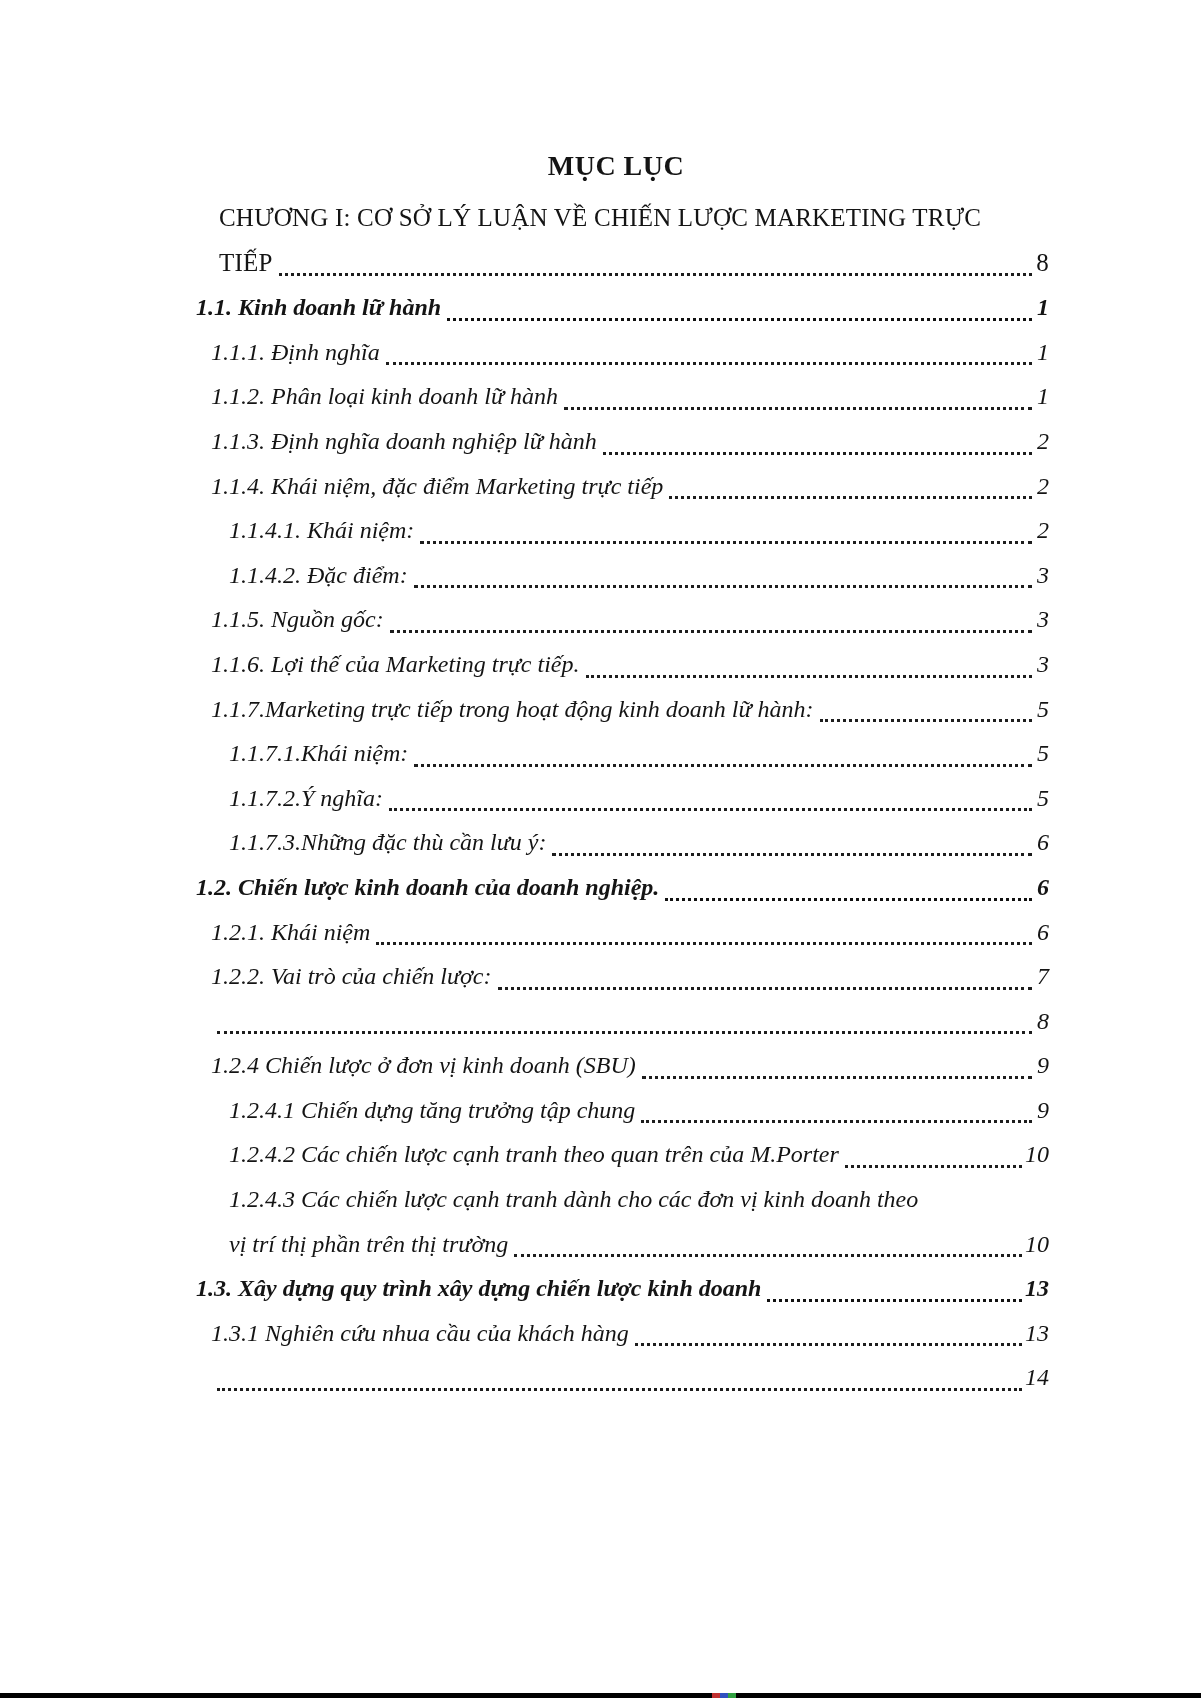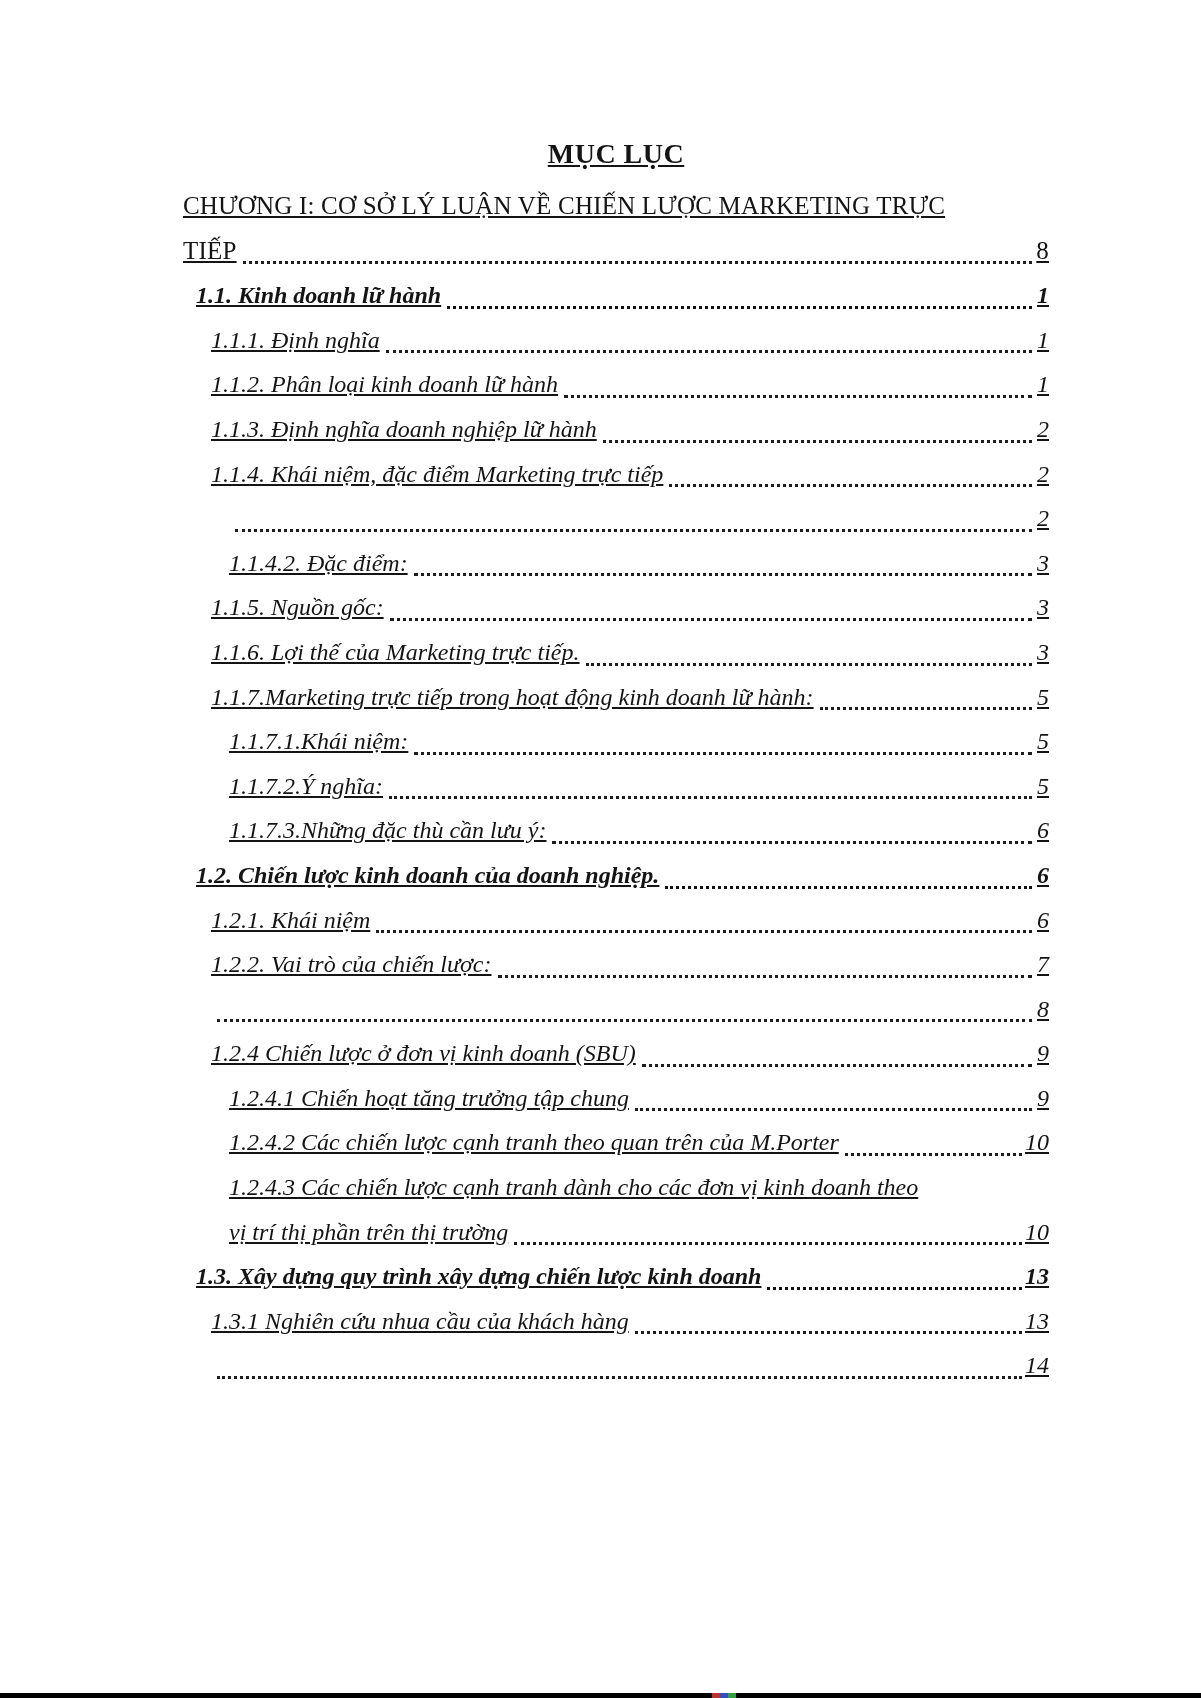--- a/index.html
+++ b/index.html
@@ -8,23 +8,22 @@
     width: 1201px;
     height: 1698px;
     background: #ffffff;
     overflow: hidden;
     font-family: "Liberation Serif", "DejaVu Serif", serif;
     color: #141414;
   }
   .content {
     position: absolute;
     left: 183px;
-    top: 132px;
+    top: 144px;
     width: 866px;
-    text-decoration: underline;
   }
   .toc-title {
     text-align: center;
     font-weight: 700;
     font-size: 28px;
     letter-spacing: 0.5px;
     height: 52px;
     line-height: 44px;
   }
   .toc-row {
@@ -35,21 +34,21 @@
     font-style: italic;
     font-size: 24px;
     white-space: nowrap;
   }
   .toc-row.chapter {
     font-style: normal;
     font-size: 25px;
     letter-spacing: 0.2px;
   }
   .toc-row.bold { font-weight: 700; justify-content: flex-end; }
-  .lvl-0 { padding-left: 0; }
+  .lvl-0 { padding-left: 0; margin-left: 36px; }
   .lvl-1 { padding-left: 13px; }
   .lvl-2 { padding-left: 28px; }
   .lvl-3 { padding-left: 46px; }
   .toc-text { flex: 0 0 auto; }
   .leader {
     flex: 1 1 auto;
     min-width: 18px;
     align-self: flex-end;
     margin: 0 3px 9px 6px;
     border-bottom: 3px dotted #1d1d1d;
@@ -109,20 +108,21 @@
           <span class="toc-text">1.1.3. Định nghĩa doanh nghiệp lữ hành</span>
           <span class="leader"></span>
           <span class="pagenum">2</span>
         </div>
         <div class="toc-row lvl-2">
           <span class="toc-text">1.1.4. Khái niệm, đặc điểm Marketing trực tiếp</span>
           <span class="leader"></span>
           <span class="pagenum">2</span>
         </div>
         <div class="toc-row lvl-3">
+          <span class="toc-text">1.1.4.1. Khái niệm:</span>
           <span class="leader"></span>
           <span class="pagenum">2</span>
         </div>
         <div class="toc-row lvl-3">
           <span class="toc-text">1.1.4.2. Đặc điểm:</span>
           <span class="leader"></span>
           <span class="pagenum">3</span>
         </div>
         <div class="toc-row lvl-2">
           <span class="toc-text">1.1.5. Nguồn gốc:</span>
@@ -172,21 +172,21 @@
         <div class="toc-row lvl-2">
           <span class="leader"></span>
           <span class="pagenum">8</span>
         </div>
         <div class="toc-row lvl-2">
           <span class="toc-text">1.2.4 Chiến lược ở đơn vị kinh doanh (SBU)</span>
           <span class="leader"></span>
           <span class="pagenum">9</span>
         </div>
         <div class="toc-row lvl-3">
-          <span class="toc-text">1.2.4.1 Chiến hoạt tăng trưởng tập chung</span>
+          <span class="toc-text">1.2.4.1 Chiến dựng tăng trưởng tập chung</span>
           <span class="leader"></span>
           <span class="pagenum">9</span>
         </div>
         <div class="toc-row lvl-3">
           <span class="toc-text">1.2.4.2 Các chiến lược cạnh tranh theo quan trên của M.Porter</span>
           <span class="leader"></span>
           <span class="pagenum">10</span>
         </div>
         <div class="toc-row lvl-3">
           <span class="toc-text">1.2.4.3 Các chiến lược cạnh tranh dành cho các đơn vị kinh doanh theo</span>

